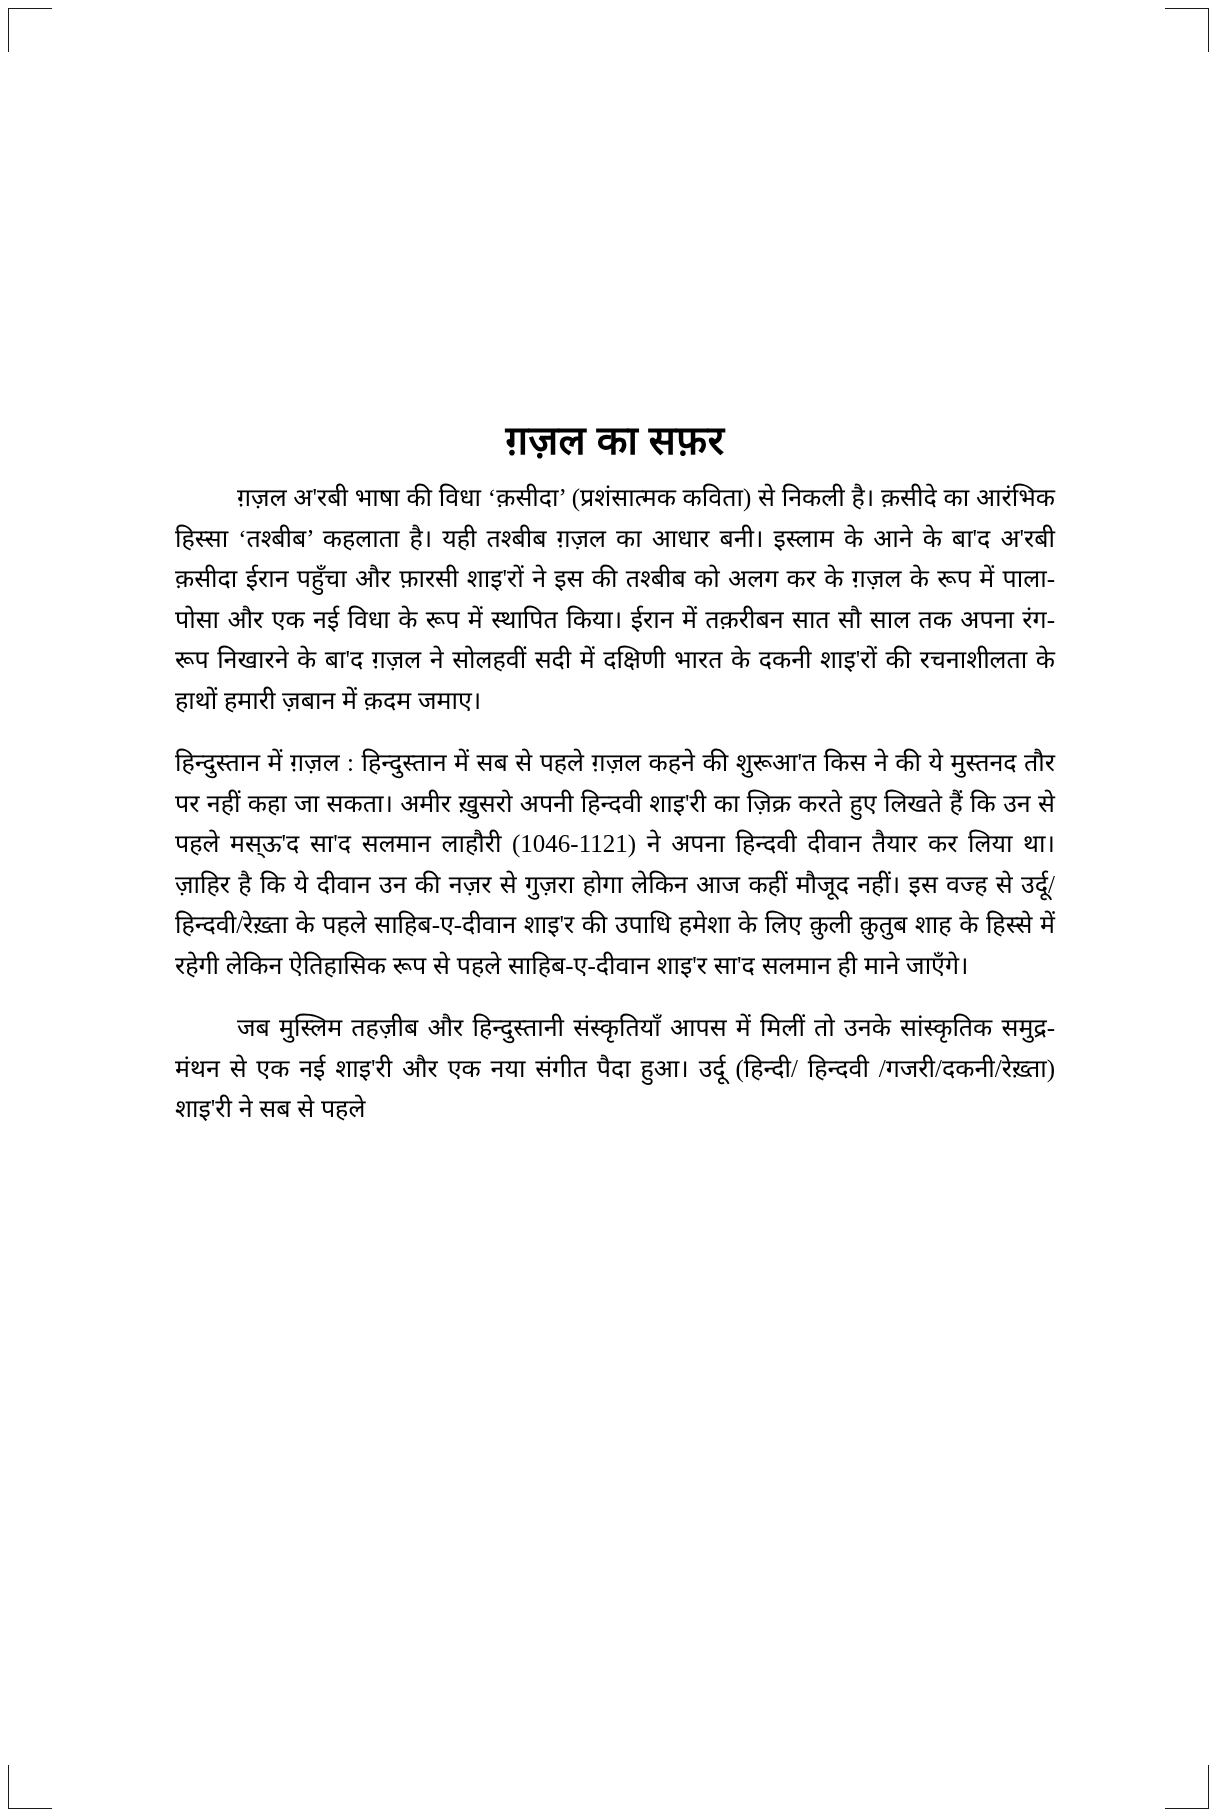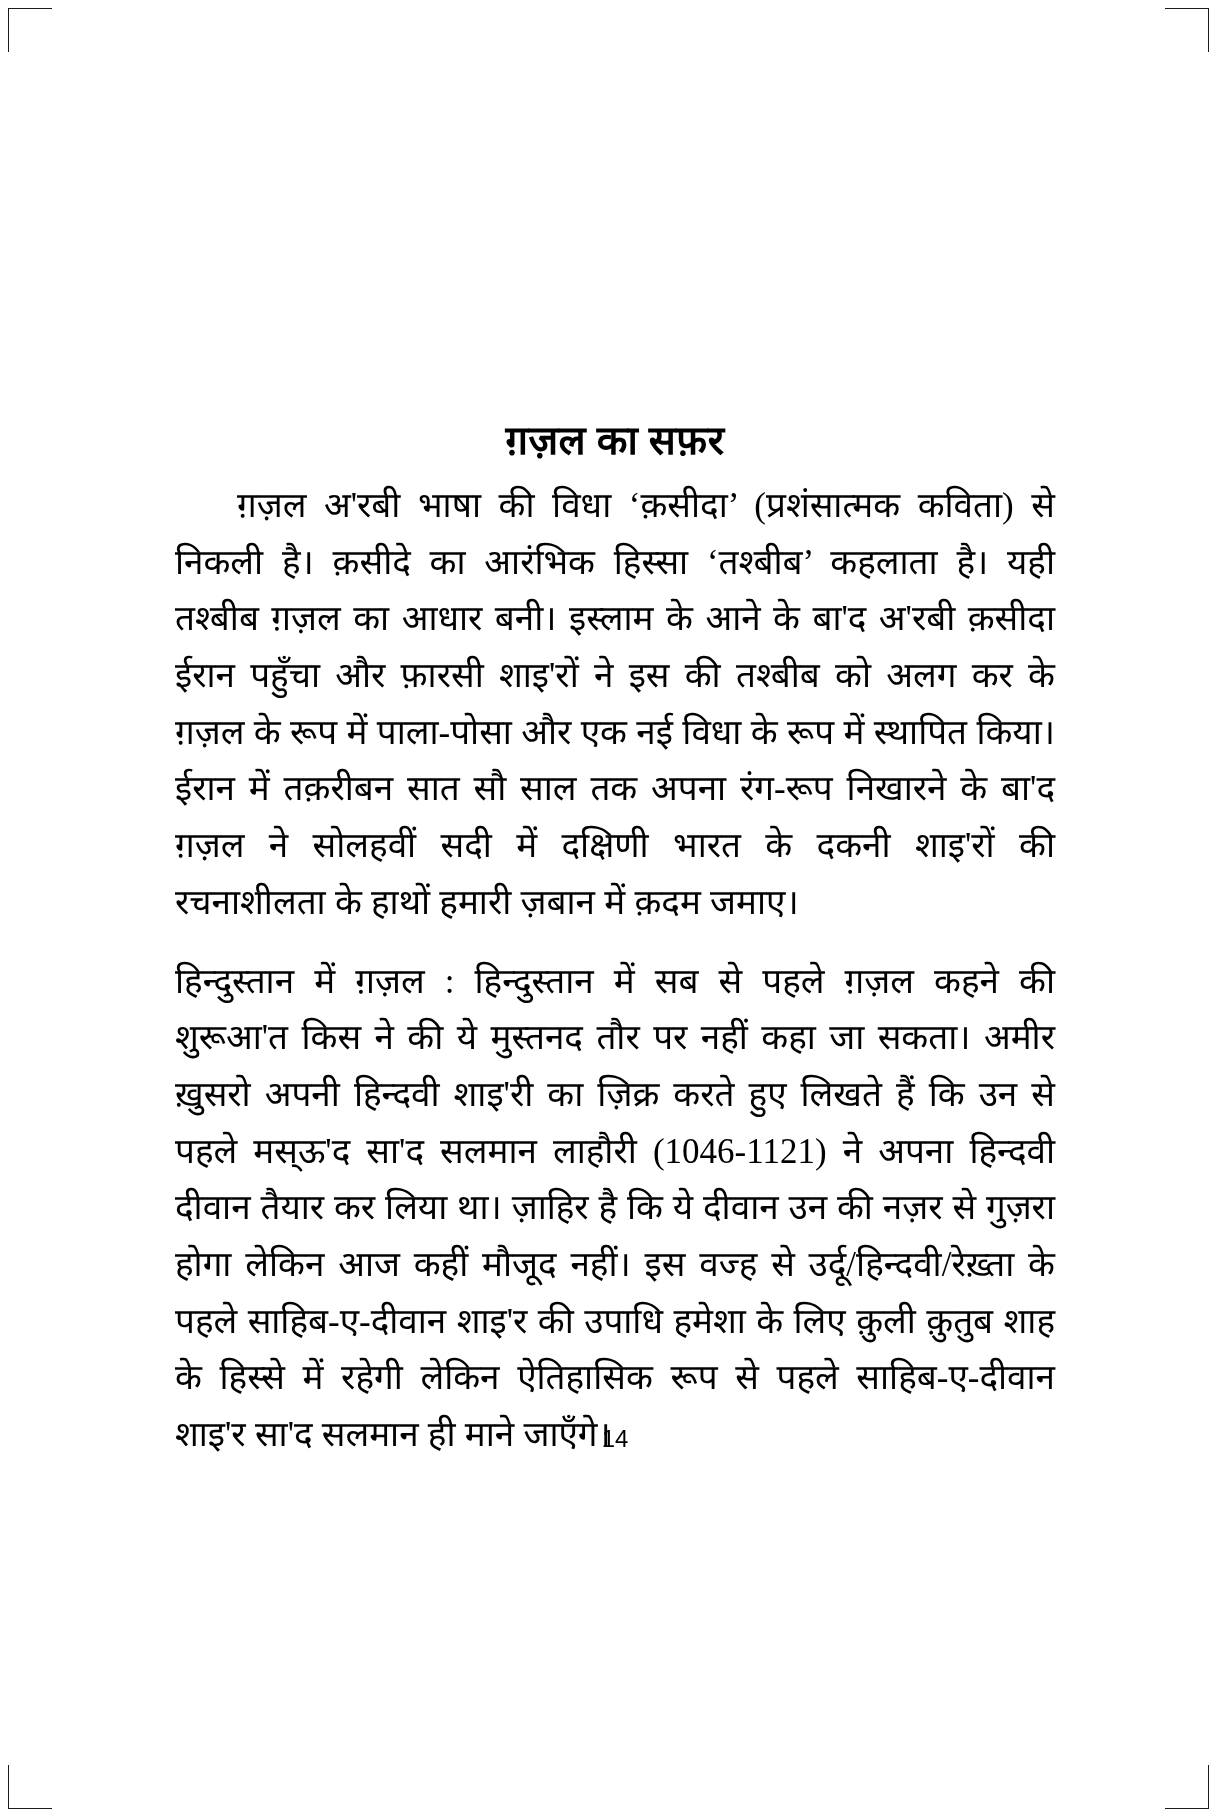--- a/index.html
+++ b/index.html
@@ -76,21 +76,21 @@
   }
 
   .body-text {
     position: absolute;
     top: 478px;
     left: 0;
     width: 880px;
   }
 
   .para {
-    font-size: 35px;
+    font-size: 25px;
     line-height: 1.62;
     text-align: justify;
     text-justify: inter-word;
     margin: 0 0 22px 0;
     word-spacing: 0.5px;
   }
   .para.indent {
     text-indent: 62px;
   }
   .para .lead {
@@ -122,18 +122,20 @@
   <div class="body-text">
 
     <p class="para indent">
       <span>ग़ज़ल अ'रबी भाषा की विधा ‘क़सीदा’ (प्रशंसात्मक कविता) से निकली है। क़सीदे का आरंभिक हिस्सा ‘तश्बीब’ कहलाता है। यही तश्बीब ग़ज़ल का आधार बनी। इस्लाम के आने के बा'द अ'रबी क़सीदा ईरान पहुँचा और फ़ारसी शाइ'रों ने इस की तश्बीब को अलग कर के ग़ज़ल के रूप में पाला-पोसा और एक नई विधा के रूप में स्थापित किया। ईरान में तक़रीबन सात सौ साल तक अपना रंग-रूप निखारने के बा'द ग़ज़ल ने सोलहवीं सदी में दक्षिणी भारत के दकनी शाइ'रों की रचनाशीलता के हाथों हमारी ज़बान में क़दम जमाए।</span>
     </p>
 
     <p class="para">
       <span class="lead">हिन्दुस्तान में ग़ज़ल :</span><span> हिन्दुस्तान में सब से पहले ग़ज़ल कहने की शुरूआ'त किस ने की ये मुस्तनद तौर पर नहीं कहा जा सकता। अमीर ख़ुसरो अपनी हिन्दवी शाइ'री का ज़िक्र करते हुए लिखते हैं कि उन से पहले मस्ऊ'द सा'द सलमान लाहौरी (1046-1121) ने अपना हिन्दवी दीवान तैयार कर लिया था। ज़ाहिर है कि ये दीवान उन की नज़र से गुज़रा होगा लेकिन आज कहीं मौजूद नहीं। इस वज्ह से उर्दू/हिन्दवी/रेख़्ता के पहले साहिब-ए-दीवान शाइ'र की उपाधि हमेशा के लिए क़ुली क़ुतुब शाह के हिस्से में रहेगी लेकिन ऐतिहासिक रूप से पहले साहिब-ए-दीवान शाइ'र सा'द सलमान ही माने जाएँगे।</span>
     </p>
 
+    <p class="para indent">
+      <span>जब मुस्लिम तहज़ीब और हिन्दुस्तानी संस्कृतियाँ आपस में मिलीं तो उनके सांस्कृतिक समुद्र-मंथन से एक नई शाइ'री और एक नया संगीत पैदा हुआ। उर्दू (हिन्दी/ हिन्दवी /गजरी/दकनी/रेख़्ता) शाइ'री ने सब से पहले</span>
+    </p>
 
   </div>
 
-  <div class="folio">14</div>
 
 </div>
 
 </body></html>

